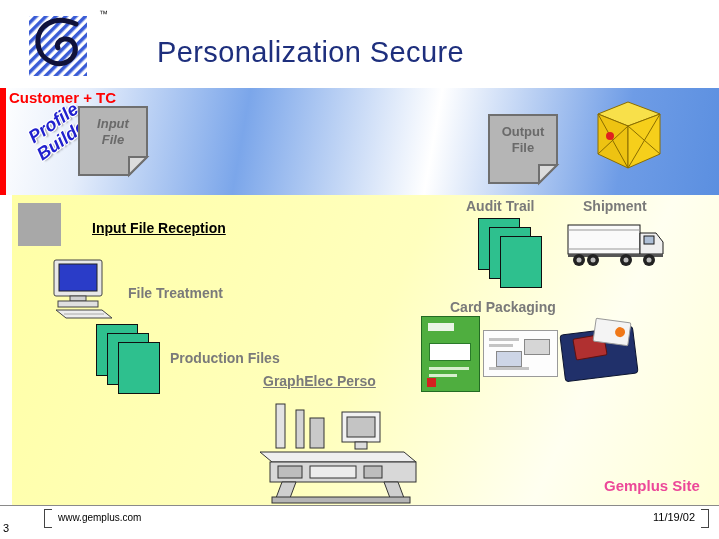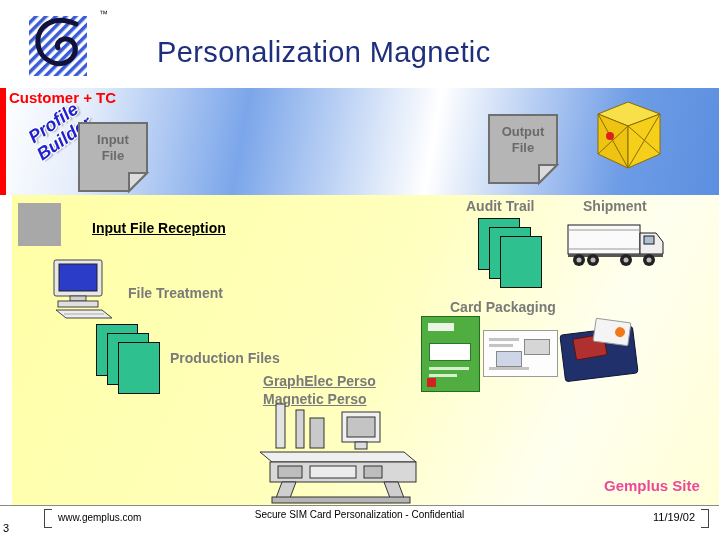--- a/index.html
+++ b/index.html
@@ -15,21 +15,21 @@
   
   .band{left:0;top:88px;width:719px;height:107px;
         background:linear-gradient(100deg,#ffffff 0%,#e6eefb 12%,#7ba6ea 34%,
                                    #ffffff 60%,#6e9ce6 86%,#5b8fe0 100%);}
   .red-stripe{left:0;top:88px;width:6px;height:107px;background:#ff0000;}
   .customer{left:9px;top:89px;font-size:15px;font-weight:bold;color:#ff0000;}
   .profile{left:12px;top:112px;width:94px;text-align:center;transform:rotate(-35deg);
            font-style:italic;font-weight:bold;font-size:18px;line-height:19px;color:#2121ce;
            text-shadow:-1px -1px 0 #fff,1px -1px 0 #fff,-1px 1px 0 #fff,1px 1px 0 #fff,2px 2px 2px rgba(0,0,0,.35);}
   .doc{width:74px;height:74px;}
-  .doc-input{left:76px;top:120px;}
+  .doc-input{left:76px;top:104px;font-style:italic;}
   .doc-output{left:486px;top:112px;}
   .doc-label{position:absolute;left:0;top:12px;width:100%;text-align:center;
              font-size:13px;font-weight:bold;color:#6a6a6a;line-height:16px;}
   .crate{left:590px;top:98px;width:76px;height:74px;}
 
   
   .main{left:12px;top:195px;width:707px;height:310px;
         background:linear-gradient(115deg,#ffffa6 0%,#ffffbe 50%,#fffff0 78%,#ffffd6 100%);}
   .gray-square{left:18px;top:203px;width:43px;height:43px;background:#a8a8a8;}
   .lbl{font-size:14px;font-weight:bold;color:#7a7a7a;white-space:nowrap;}
@@ -92,21 +92,21 @@
     <defs>
       <pattern id="lgstripes" width="7" height="7" patternUnits="userSpaceOnUse" patternTransform="rotate(45)">
         <rect width="7" height="7" fill="#ffffff"></rect>
         <rect width="3.5" height="7" fill="#3a5cd6"></rect>
       </pattern>
     </defs>
     <rect x="3" y="2" width="58" height="60" fill="url(#lgstripes)"></rect>
     <path d="M50 10 C28 0 10 12 12 30 C14 48 36 56 46 44 C53 35 48 24 38 25 C33 26 30 30 32 34" fill="none" stroke="#10123a" stroke-width="5" stroke-linecap="round"></path>
   </svg>
   <div class="abs tm">™</div>
-  <div class="abs title">Personalization Magnetic</div>
+  <div class="abs title">Personalization Secure</div>
 
   <div class="abs band"></div>
   <div class="abs red-stripe"></div>
   <div class="abs customer">Customer + TC</div>
   <div class="abs profile">
     <span>Profile</span><br>
     <span>Builder</span>
   </div>
 
   <div class="abs doc doc-input">
@@ -158,21 +158,20 @@
 
   <div class="abs filestack stack-production">
     <div class="file f1"></div>
     <div class="file f2"></div>
     <div class="file f3"></div>
   </div>
   <div class="abs lbl lbl-production">Production Files</div>
 
   <div class="abs lbl lbl-graphelec">
     <span>GraphElec Perso</span>
-    <span>Magnetic Perso</span>
   </div>
 
   <svg class="abs machine" viewBox="0 0 170 106">
     <rect x="24" y="6" width="9" height="44" fill="#e3e3e3" stroke="#333"></rect>
     <rect x="44" y="12" width="8" height="38" fill="#d4d4d4" stroke="#333"></rect>
     <rect x="58" y="20" width="14" height="30" fill="#c9c9c9" stroke="#333"></rect>
     <rect x="90" y="14" width="38" height="30" fill="#f1f1f1" stroke="#333"></rect>
     <rect x="95" y="19" width="28" height="20" fill="#c4c4c4" stroke="#333"></rect>
     <rect x="103" y="44" width="12" height="7" fill="#dcdcdc" stroke="#333"></rect>
     <polygon points="8,54 152,54 164,64 20,64" fill="#efefef" stroke="#333"></polygon>
@@ -235,17 +234,16 @@
       <div class="w-dot"></div>
     </div>
   </div>
 
   <div class="abs site">Gemplus Site</div>
 
   <div class="abs foot-line"></div>
   <div class="abs bracket-l"></div>
   <div class="abs bracket-r"></div>
   <div class="abs foot-url">www.gemplus.com</div>
-  <div class="abs foot-center">Secure SIM Card Personalization - Confidential</div>
   <div class="abs foot-date">11/19/02</div>
   <div class="abs foot-page">3</div>
 
 </div>
 
 </body></html>

